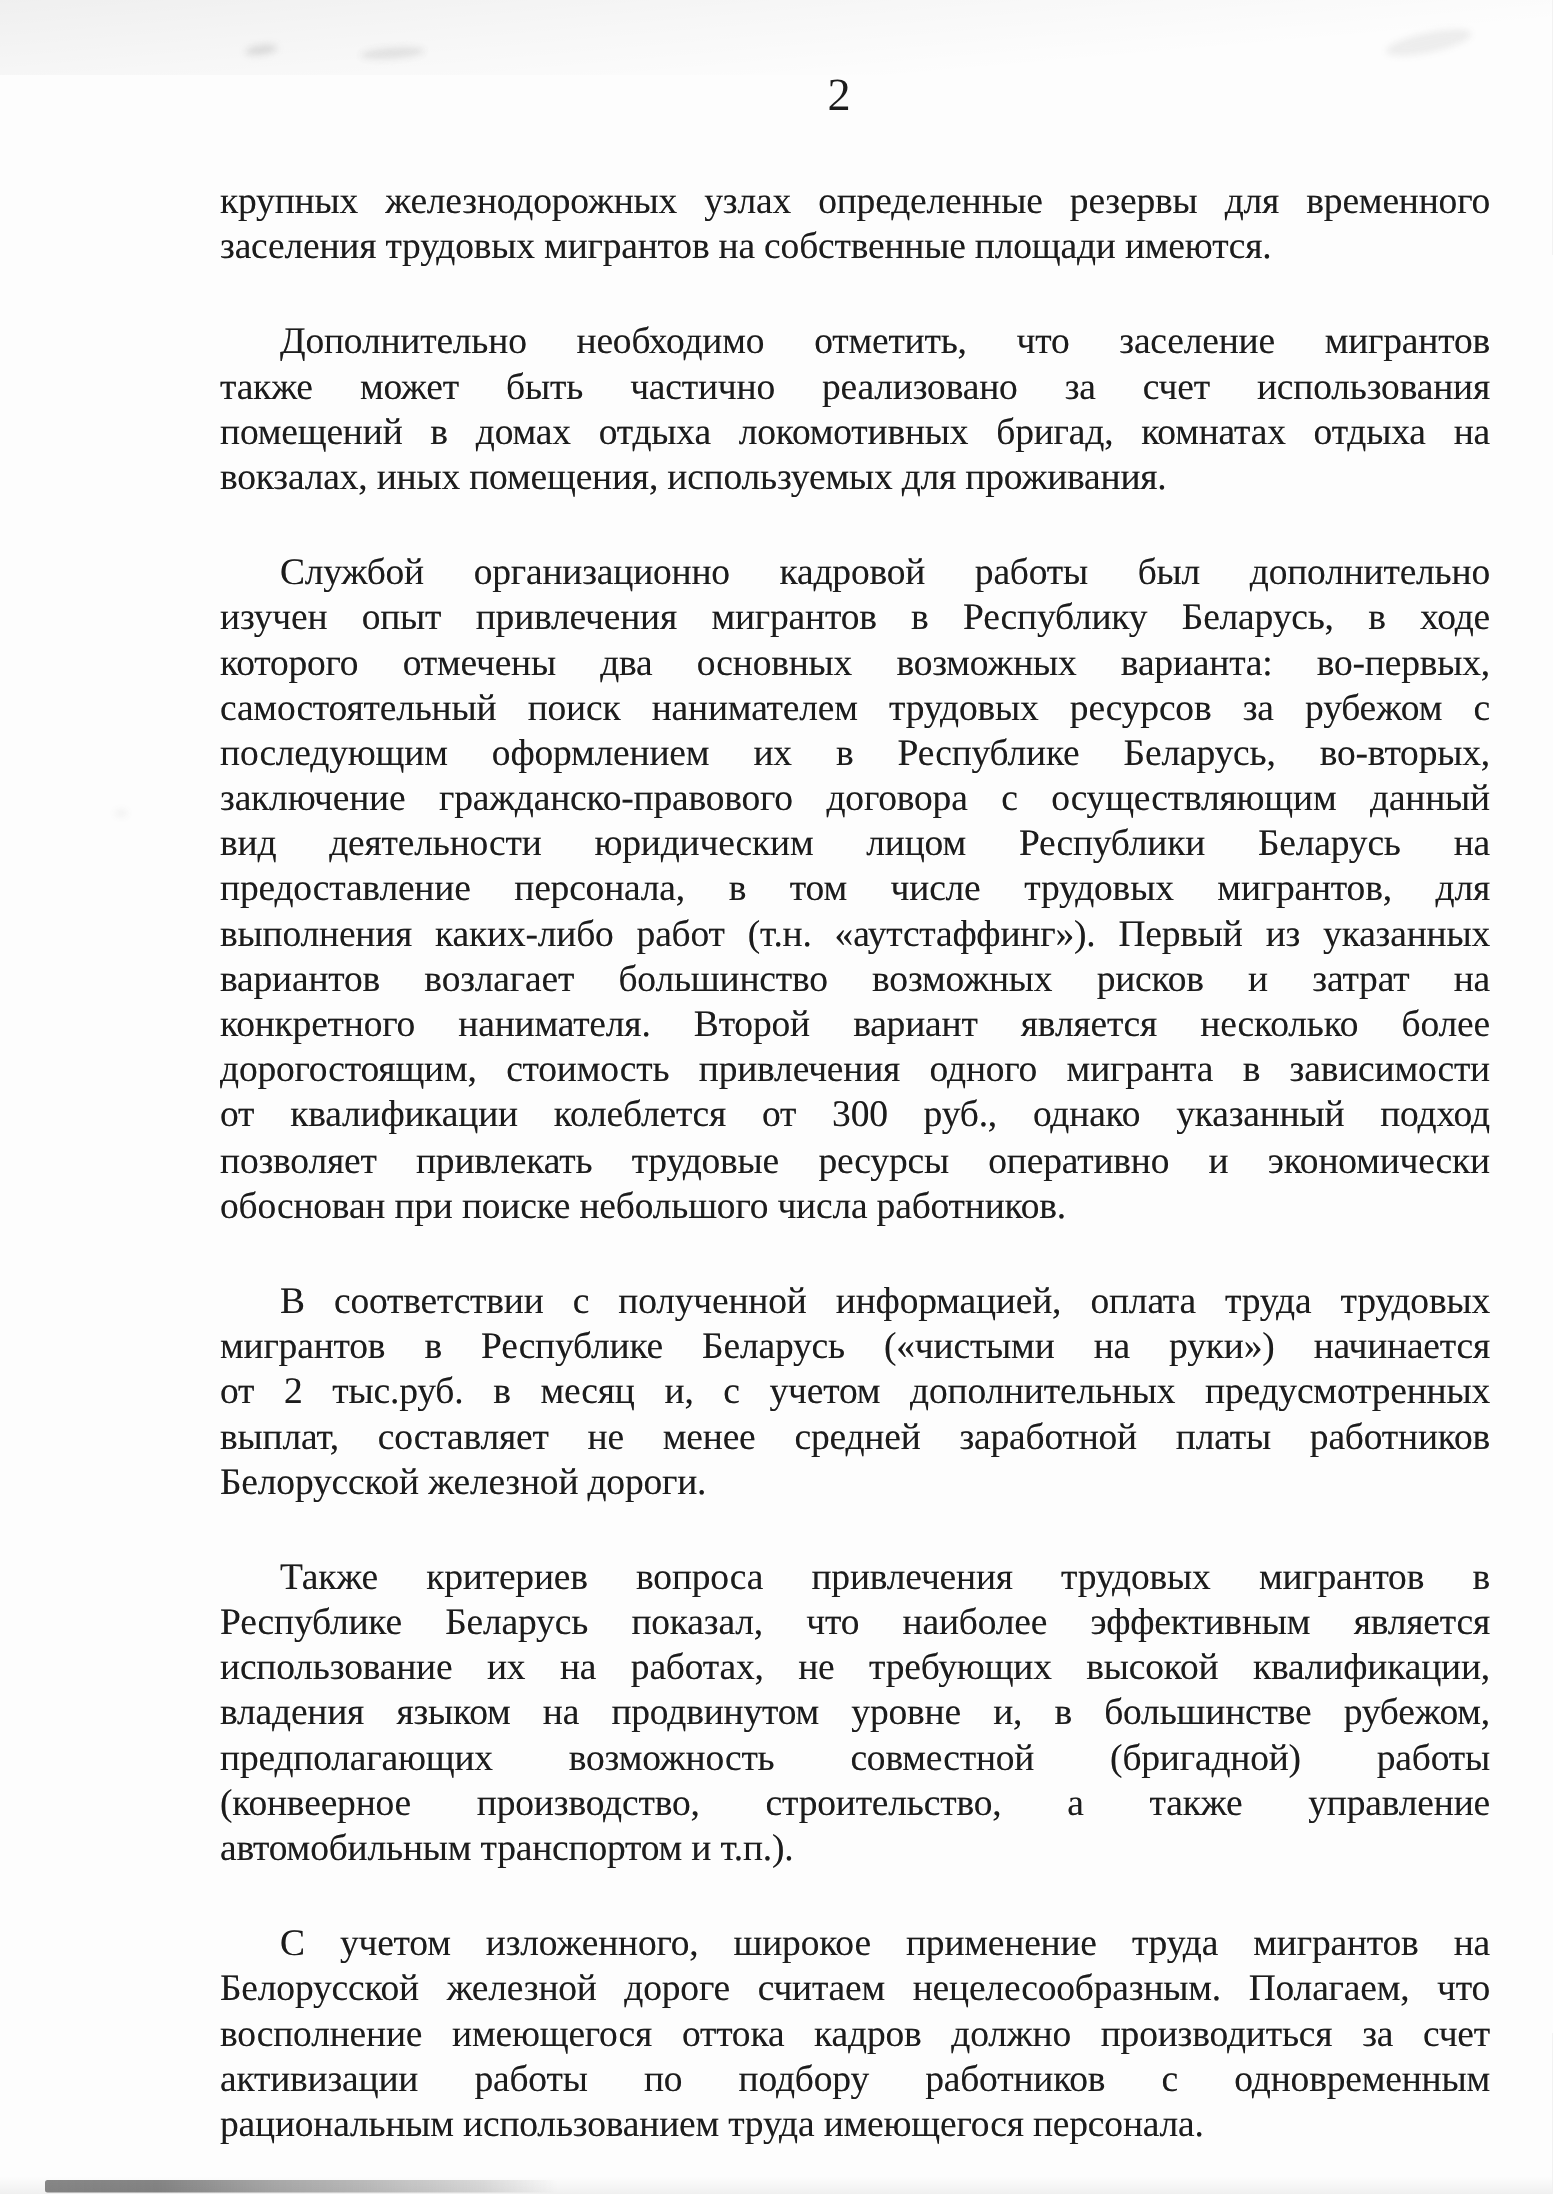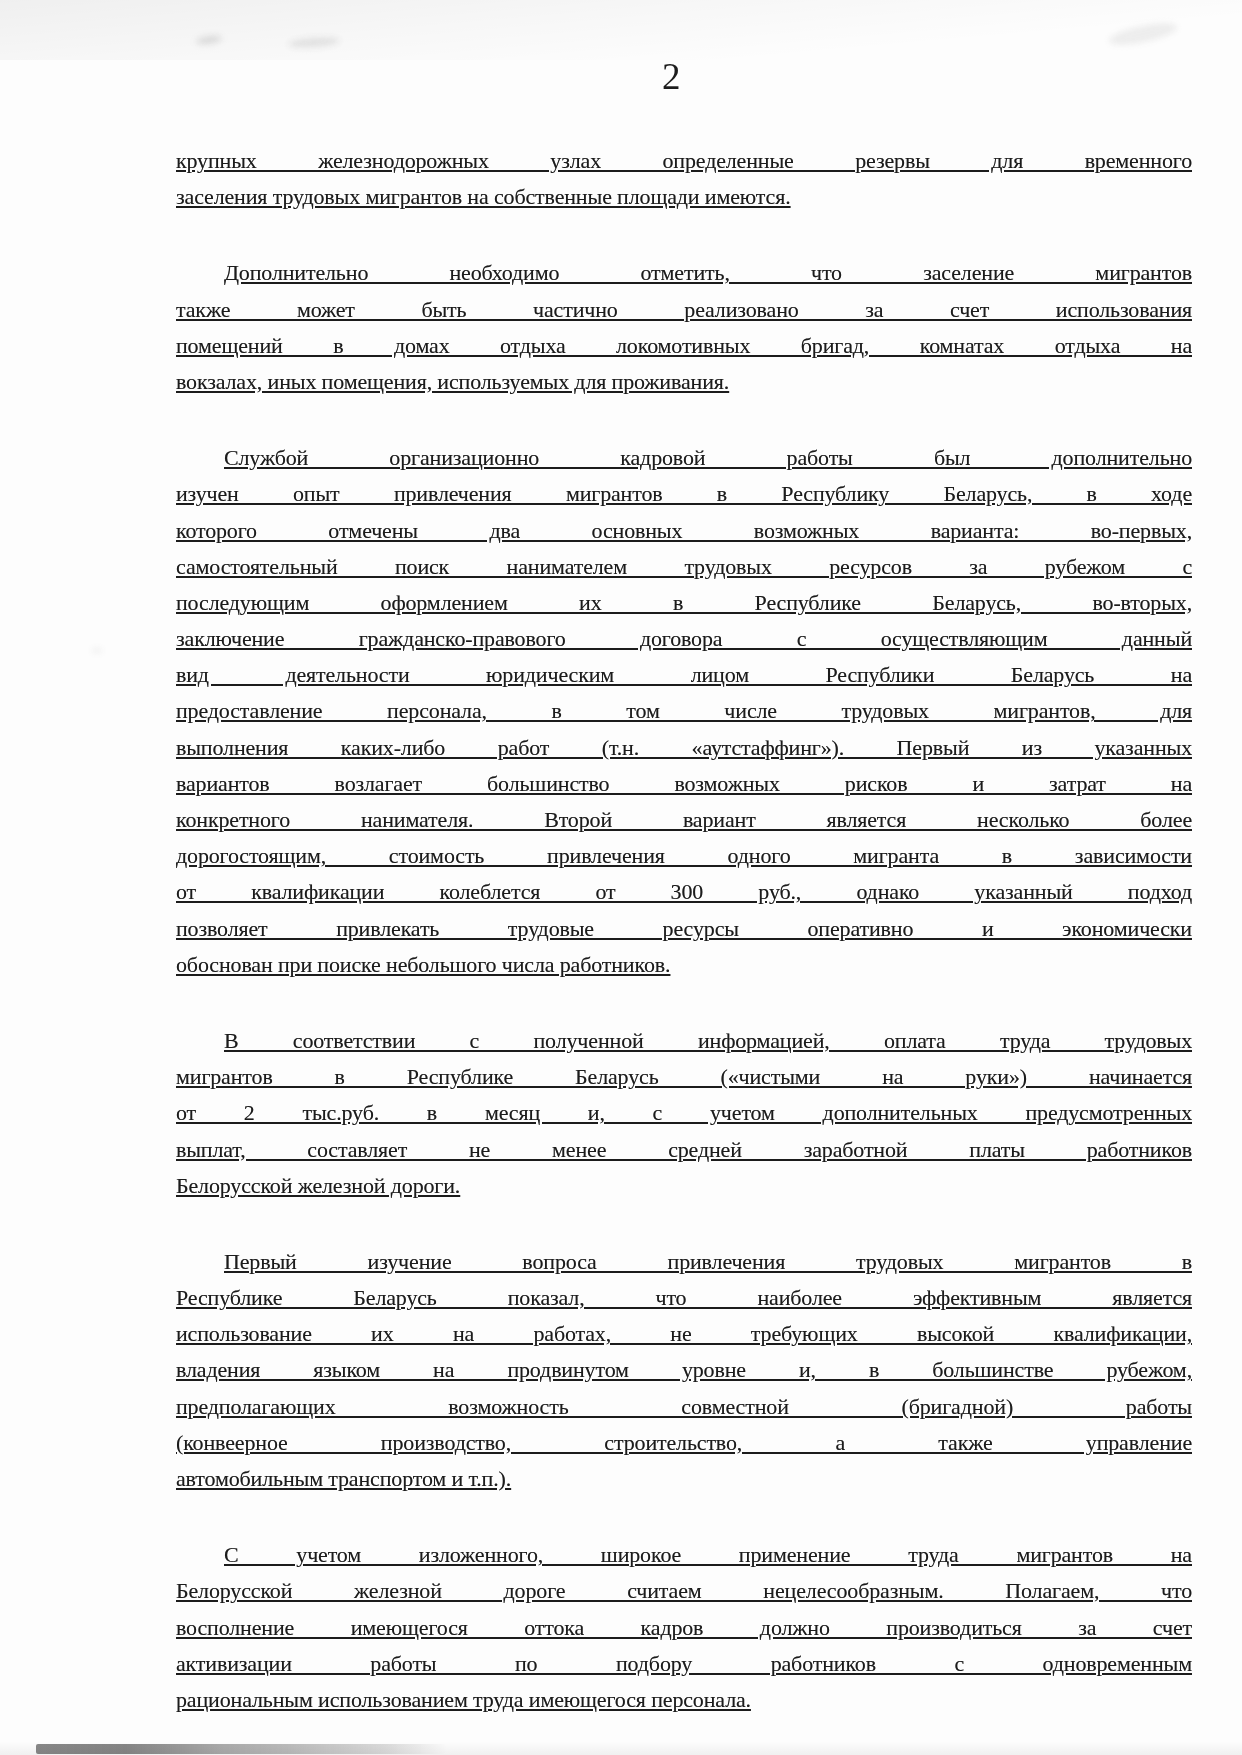--- a/index.html
+++ b/index.html
@@ -64,29 +64,28 @@
     line-height: 1;
     letter-spacing: 0.5px;
   }
   .text-block {
     position: absolute;
     top: 143px;
     left: 176px;
     width: 1016px;
   }
   .paragraph .line {
-    font-size: 22px;
+    font-size: 30px;
     line-height: 36.2px;
     height: 36.2px;
     letter-spacing: -0.15px;
     text-align: justify;
     text-align-last: justify;
     white-space: normal;
     text-shadow: 0 0 0.5px rgba(20,20,20,0.45);
-    text-decoration: underline;
   }
   .paragraph .line.last {
     text-align-last: left;
   }
   .paragraph.indent .line:first-child {
     text-indent: 48px;
     margin-top: 40px;
   }
 </style>
 </head>
@@ -130,21 +129,21 @@
         <div class="line last">обоснован при поиске небольшого числа работников.</div>
       </div>
       <div class="paragraph indent">
         <div class="line">В соответствии с полученной информацией, оплата труда трудовых</div>
         <div class="line">мигрантов в Республике Беларусь («чистыми на руки») начинается</div>
         <div class="line">от 2 тыс.руб. в месяц и, с учетом дополнительных предусмотренных</div>
         <div class="line">выплат, составляет не менее средней заработной платы работников</div>
         <div class="line last">Белорусской железной дороги.</div>
       </div>
       <div class="paragraph indent">
-        <div class="line">Первый изучение вопроса привлечения трудовых мигрантов в</div>
+        <div class="line">Также критериев вопроса привлечения трудовых мигрантов в</div>
         <div class="line">Республике Беларусь показал, что наиболее эффективным является</div>
         <div class="line">использование их на работах, не требующих высокой квалификации,</div>
         <div class="line">владения языком на продвинутом уровне и, в большинстве рубежом,</div>
         <div class="line">предполагающих возможность совместной (бригадной) работы</div>
         <div class="line">(конвеерное производство, строительство, а также управление</div>
         <div class="line last">автомобильным транспортом и т.п.).</div>
       </div>
       <div class="paragraph indent">
         <div class="line">С учетом изложенного, широкое применение труда мигрантов на</div>
         <div class="line">Белорусской железной дороге считаем нецелесообразным. Полагаем, что</div>

